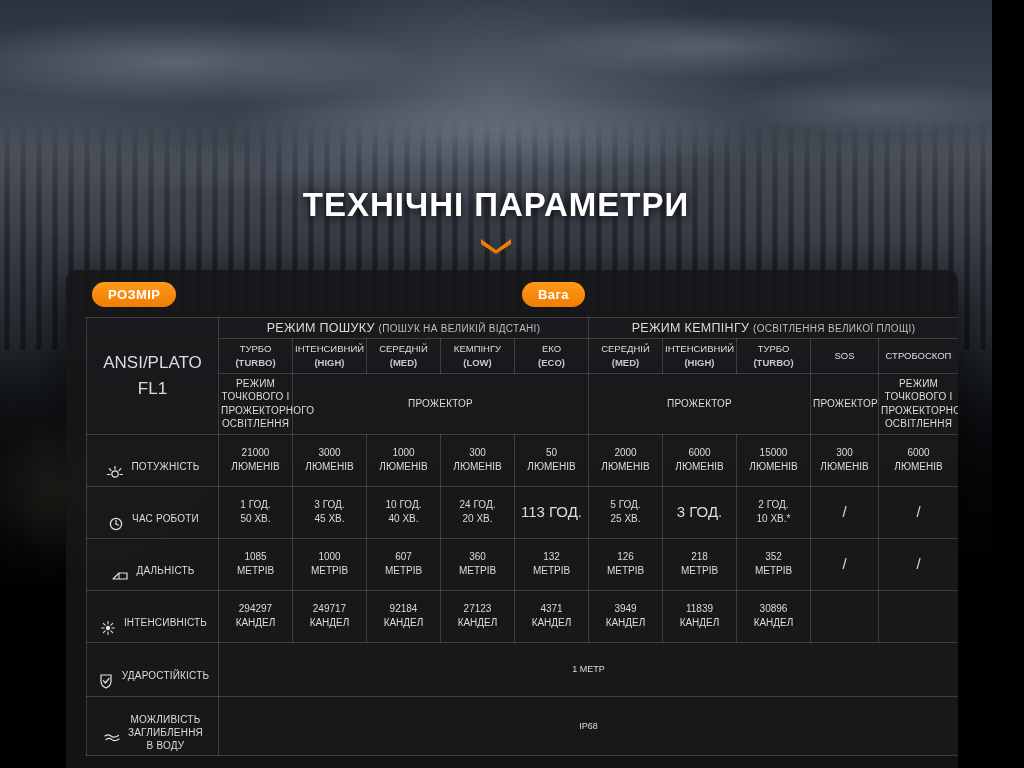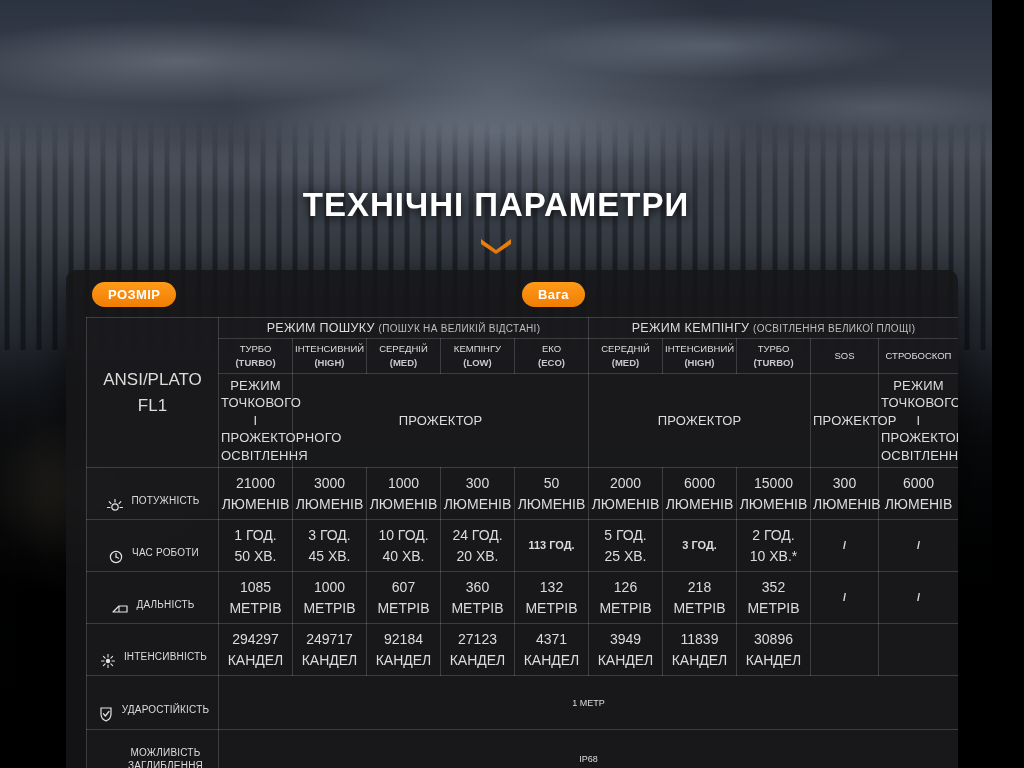--- a/index.html
+++ b/index.html
@@ -165,21 +165,21 @@
   }
   .mode-name {
     font-size: 9.5px;
     line-height: 1.45;
     color: #e2e2e2;
     padding: 6px 2px;
     font-weight: bold;
   }
   .mode-name .en { font-weight: bold; color: #c9c9c9; }
   .beam {
-    font-size: 13px;
+    font-size: 10px;
     line-height: 1.35;
     color: #cfcfcf;
     padding: 6px 2px;
     letter-spacing: 0.2px;
   }
   .rowlabel {
     text-align: left;
     font-size: 10px;
     font-weight: bold;
     color: #ededed;
@@ -189,27 +189,27 @@
     line-height: 1.3;
   }
   .rowlabel .ico {
     display: inline-block;
     vertical-align: middle;
     width: 20px;
     margin-right: 6px;
   }
   .rowlabel .txt { display: inline-block; vertical-align: middle; }
   .cell {
-    font-size: 14px;
+    font-size: 10px;
     line-height: 1.45;
     color: #e0e0e0;
     white-space: pre-line;
     padding: 7px 1px;
   }
-  .cell.single { font-size: 11px; font-weight: bold; }
+  .cell.single { font-size: 15px; }
   .wide-val { font-size: 9px; color: #dcdcdc; }
 
   
   .note {
     margin: 14px 26px 16px 26px;
     font-size: 10.5px;
     line-height: 1.75;
     color: #a9a9a9;
     text-align: justify;
   }

